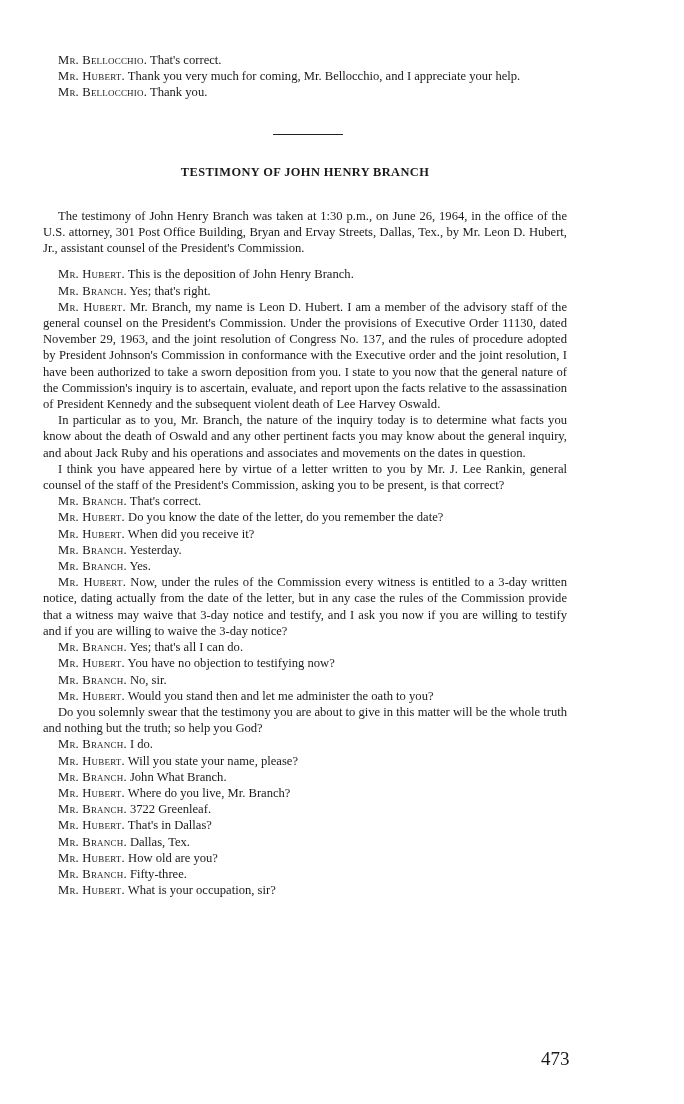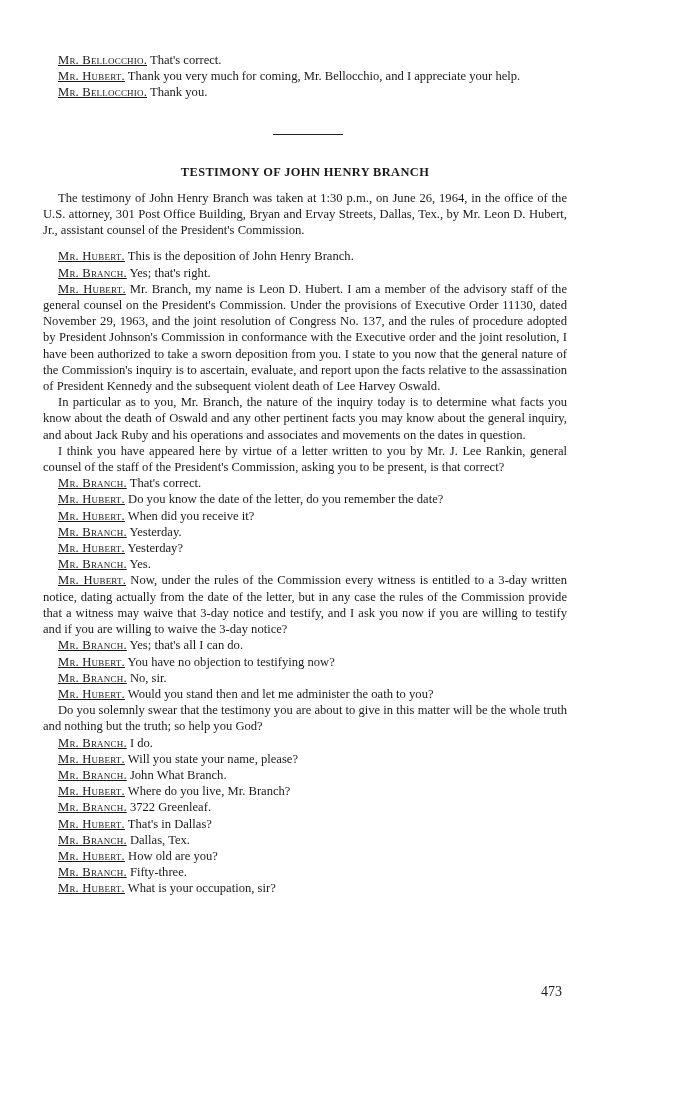--- a/index.html
+++ b/index.html
@@ -1,25 +1,25 @@
 <!DOCTYPE html>
 <html><head>
 <meta charset="utf-8">
 <style>
   html, body { margin: 0; padding: 0; background: #ffffff; }
   body { width: 684px; height: 1104px; position: relative; overflow: hidden;
          font-family: "Liberation Serif", "DejaVu Serif", serif; color: #1a1a1a; }
   .page { position: absolute; left: 43px; top: 52px; width: 524px; font-size: 12.6px; line-height: 16.2px; }
   .p { margin: 0; text-align: justify; text-indent: 15px; }
   .p.last { text-align-last: left; }
-  .sc { font-variant: small-caps; letter-spacing: 0.2px; text-decoration: underline; }
+  .sc { font-variant: small-caps; letter-spacing: 0.2px; }
   .divider { width: 70px; height: 2px; margin: 33px auto 0; border-top: 1.5px solid #222; position: relative; left: 3px; }
-  .heading { text-align: center; font-weight: bold; font-size: 12.4px; letter-spacing: 0.4px; margin: 27px 0 10px; }
+  .heading { text-align: center; font-weight: bold; font-size: 12.4px; letter-spacing: 0.4px; margin: 27px 0 28px; }
   .gap { height: 10px; }
-  .pagenum { position: absolute; left: 541px; top: 984px; font-size: 14px; }
+  .pagenum { position: absolute; left: 541px; top: 1048px; font-size: 19px; }
 </style>
 </head>
 <body>
 
 <div class="page">
   <div id="opening">
       <p class="p last"><span class="sc">Mr. Bellocchio.</span><span> That's correct.</span></p>
       <p class="p last"><span class="sc">Mr. Hubert.</span><span> Thank you very much for coming, Mr. Bellocchio, and I appreciate your help.</span></p>
       <p class="p last"><span class="sc">Mr. Bellocchio.</span><span> Thank you.</span></p>
     </div>
@@ -30,21 +30,20 @@
   <div id="dialogue">
       <p class="p last"><span class="sc">Mr. Hubert.</span><span> This is the deposition of John Henry Branch.</span></p>
       <p class="p last"><span class="sc">Mr. Branch.</span><span> Yes; that's right.</span></p>
       <p class="p last"><span class="sc">Mr. Hubert.</span><span> Mr. Branch, my name is Leon D. Hubert. I am a member of the advisory staff of the general counsel on the President's Commission. Under the provisions of Executive Order 11130, dated November 29, 1963, and the joint resolution of Congress No. 137, and the rules of procedure adopted by President Johnson's Commission in conformance with the Executive order and the joint resolution, I have been authorized to take a sworn deposition from you. I state to you now that the general nature of the Commission's inquiry is to ascertain, evaluate, and report upon the facts relative to the assassination of President Kennedy and the subsequent violent death of Lee Harvey Oswald.</span></p>
       <p class="p last"><span>In particular as to you, Mr. Branch, the nature of the inquiry today is to determine what facts you know about the death of Oswald and any other pertinent facts you may know about the general inquiry, and about Jack Ruby and his operations and associates and movements on the dates in question.</span></p>
       <p class="p last"><span>I think you have appeared here by virtue of a letter written to you by Mr. J. Lee Rankin, general counsel of the staff of the President's Commission, asking you to be present, is that correct?</span></p>
       <p class="p last"><span class="sc">Mr. Branch.</span><span> That's correct.</span></p>
       <p class="p last"><span class="sc">Mr. Hubert.</span><span> Do you know the date of the letter, do you remember the date?</span></p>
       <p class="p last"><span class="sc">Mr. Hubert.</span><span> When did you receive it?</span></p>
       <p class="p last"><span class="sc">Mr. Branch.</span><span> Yesterday.</span></p>
-      <p class="p last"><span class="sc">Mr. Hubert.</span><span> Yesterday?</span></p>
       <p class="p last"><span class="sc">Mr. Branch.</span><span> Yes.</span></p>
       <p class="p last"><span class="sc">Mr. Hubert.</span><span> Now, under the rules of the Commission every witness is entitled to a 3-day written notice, dating actually from the date of the letter, but in any case the rules of the Commission provide that a witness may waive that 3-day notice and testify, and I ask you now if you are willing to testify and if you are willing to waive the 3-day notice?</span></p>
       <p class="p last"><span class="sc">Mr. Branch.</span><span> Yes; that's all I can do.</span></p>
       <p class="p last"><span class="sc">Mr. Hubert.</span><span> You have no objection to testifying now?</span></p>
       <p class="p last"><span class="sc">Mr. Branch.</span><span> No, sir.</span></p>
       <p class="p last"><span class="sc">Mr. Hubert.</span><span> Would you stand then and let me administer the oath to you?</span></p>
       <p class="p last"><span>Do you solemnly swear that the testimony you are about to give in this matter will be the whole truth and nothing but the truth; so help you God?</span></p>
       <p class="p last"><span class="sc">Mr. Branch.</span><span> I do.</span></p>
       <p class="p last"><span class="sc">Mr. Hubert.</span><span> Will you state your name, please?</span></p>
       <p class="p last"><span class="sc">Mr. Branch.</span><span> John What Branch.</span></p>

